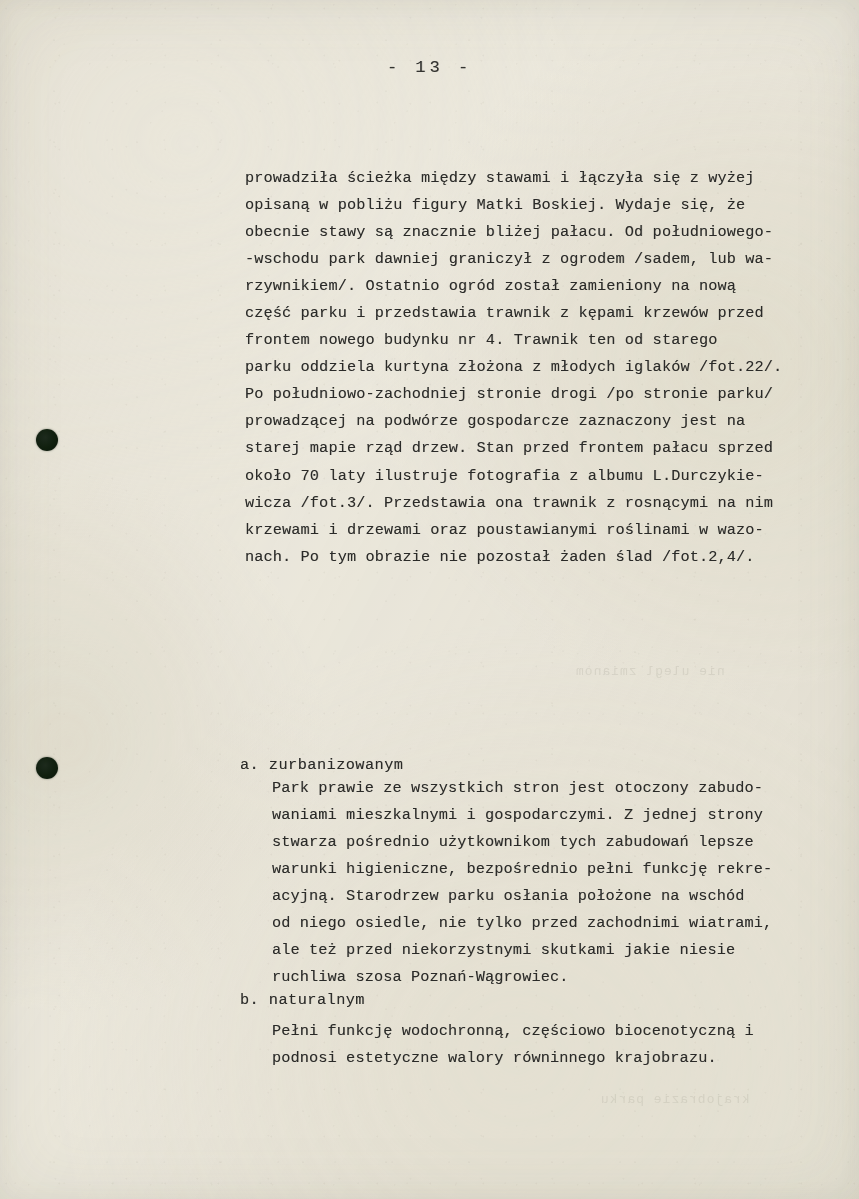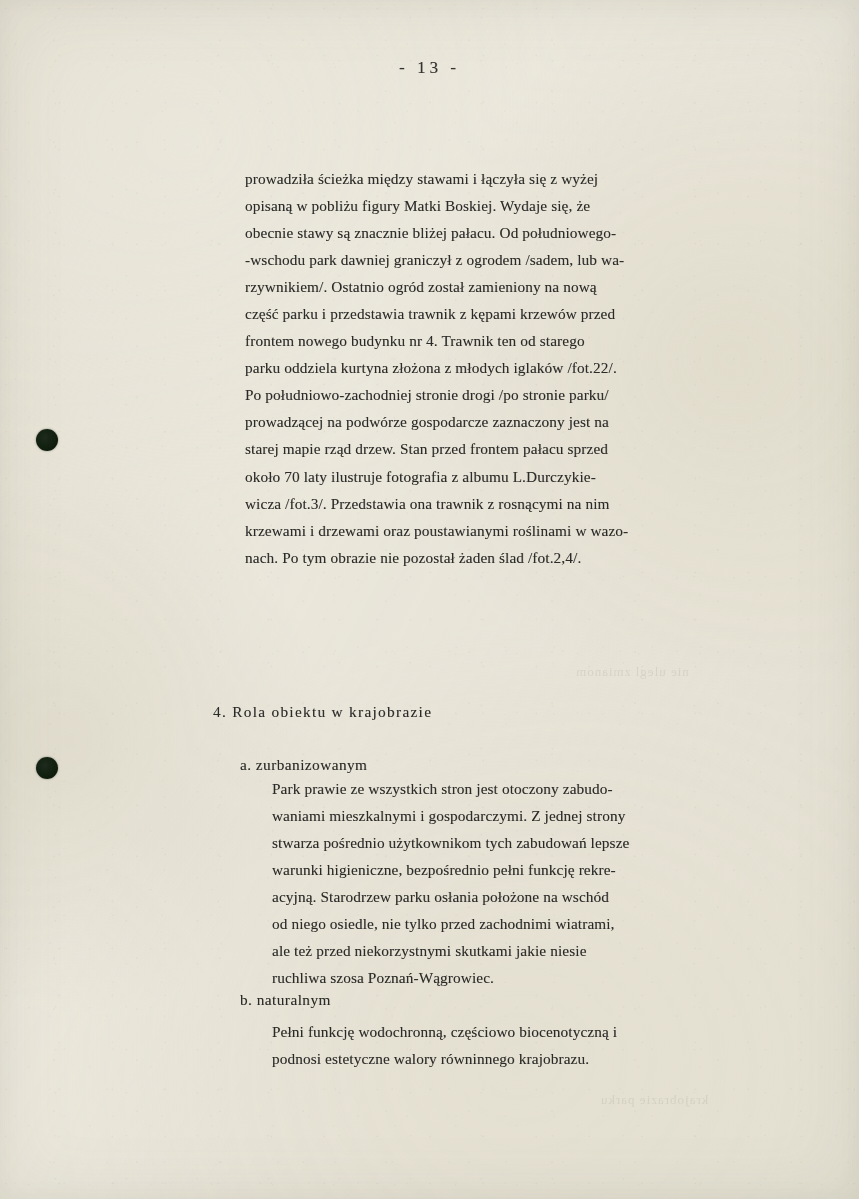--- a/index.html
+++ b/index.html
@@ -6,21 +6,21 @@
     margin: 0;
     padding: 0;
     background: #ffffff;
   }
   .page {
     position: relative;
     width: 859px;
     height: 1199px;
     overflow: hidden;
     background: #edeae0;
-    font-family: Liberation Serif, serif;
+    font-family: Liberation Mono, monospace;
     color: #2a2a28;
   }
   
   .paper-grain {
     position: absolute;
     inset: 0;
     pointer-events: none;
     background:
       radial-gradient(ellipse 70% 45% at 22% 12%, rgba(255,255,255,0.55), rgba(255,255,255,0) 70%),
       radial-gradient(ellipse 60% 40% at 85% 30%, rgba(236,232,220,0.6), rgba(255,255,255,0) 70%),
@@ -159,21 +159,20 @@
 parku oddziela kurtyna złożona z młodych iglaków /fot.22/.
 Po południowo-zachodniej stronie drogi /po stronie parku/
 prowadzącej na podwórze gospodarcze zaznaczony jest na
 starej mapie rząd drzew. Stan przed frontem pałacu sprzed
 około 70 laty ilustruje fotografia z albumu L.Durczykie-
 wicza /fot.3/. Przedstawia ona trawnik z rosnącymi na nim
 krzewami i drzewami oraz poustawianymi roślinami w wazo-
 nach. Po tym obrazie nie pozostał żaden ślad /fot.2,4/.</p>
   </div>
 
-  <div class="heading-num" style="top:703px;">4. Rola obiektu w krajobrazie</div>
 
   <div class="list-letter" style="top:756px;">a. zurbanizowanym</div>
   <div class="sub-body" style="top:775px;">Park prawie ze wszystkich stron jest otoczony zabudo-
 waniami mieszkalnymi i gospodarczymi. Z jednej strony
 stwarza pośrednio użytkownikom tych zabudowań lepsze
 warunki higieniczne, bezpośrednio pełni funkcję rekre-
 acyjną. Starodrzew parku osłania położone na wschód
 od niego osiedle, nie tylko przed zachodnimi wiatrami,
 ale też przed niekorzystnymi skutkami jakie niesie
 ruchliwa szosa Poznań-Wągrowiec.</div>

